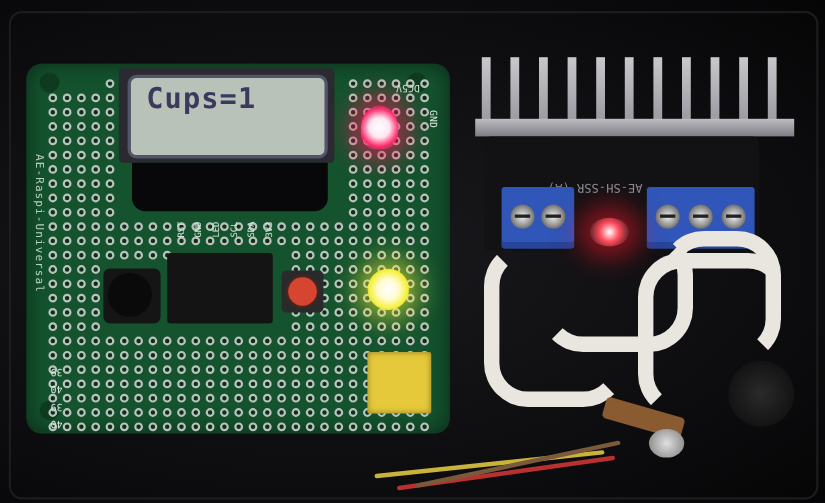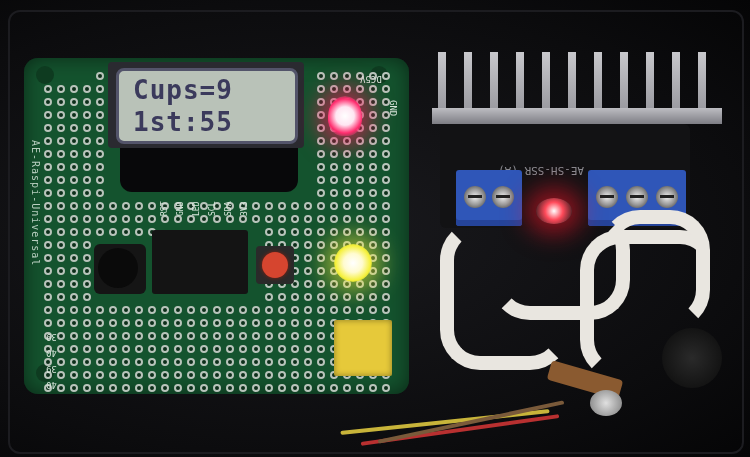--- a/index.html
+++ b/index.html
@@ -533,22 +533,21 @@
     <div class="hole" style="left: 319px; top: 326px;"></div>
     <div class="hole" style="left: 332px; top: 326px;"></div>
     <div class="hole" style="left: 345px; top: 326px;"></div>
     <div class="hole" style="left: 358px; top: 326px;"></div>
   </div>
 
 <div class="abs vert-label">AE-Raspi-Universal</div>
 
 <div class="abs lcd-frame"></div>
 <div class="abs lcd">
-  <div class="lcd-line" style="top:4px">Cups=9</div>
-  <div class="lcd-line" style="top:36px">1st:55</div>
+  <div class="lcd-line" style="top:4px">Cups=1</div>
 </div>
 <div class="abs lcd-bezel"></div>
 
 <div class="abs pinlabels">
   <span class="pinlabel">RST</span>
   <span class="pinlabel">GND</span>
   <span class="pinlabel">LED</span>
   <span class="pinlabel">SCL</span>
   <span class="pinlabel">SDA</span>
   <span class="pinlabel">3V3</span>

